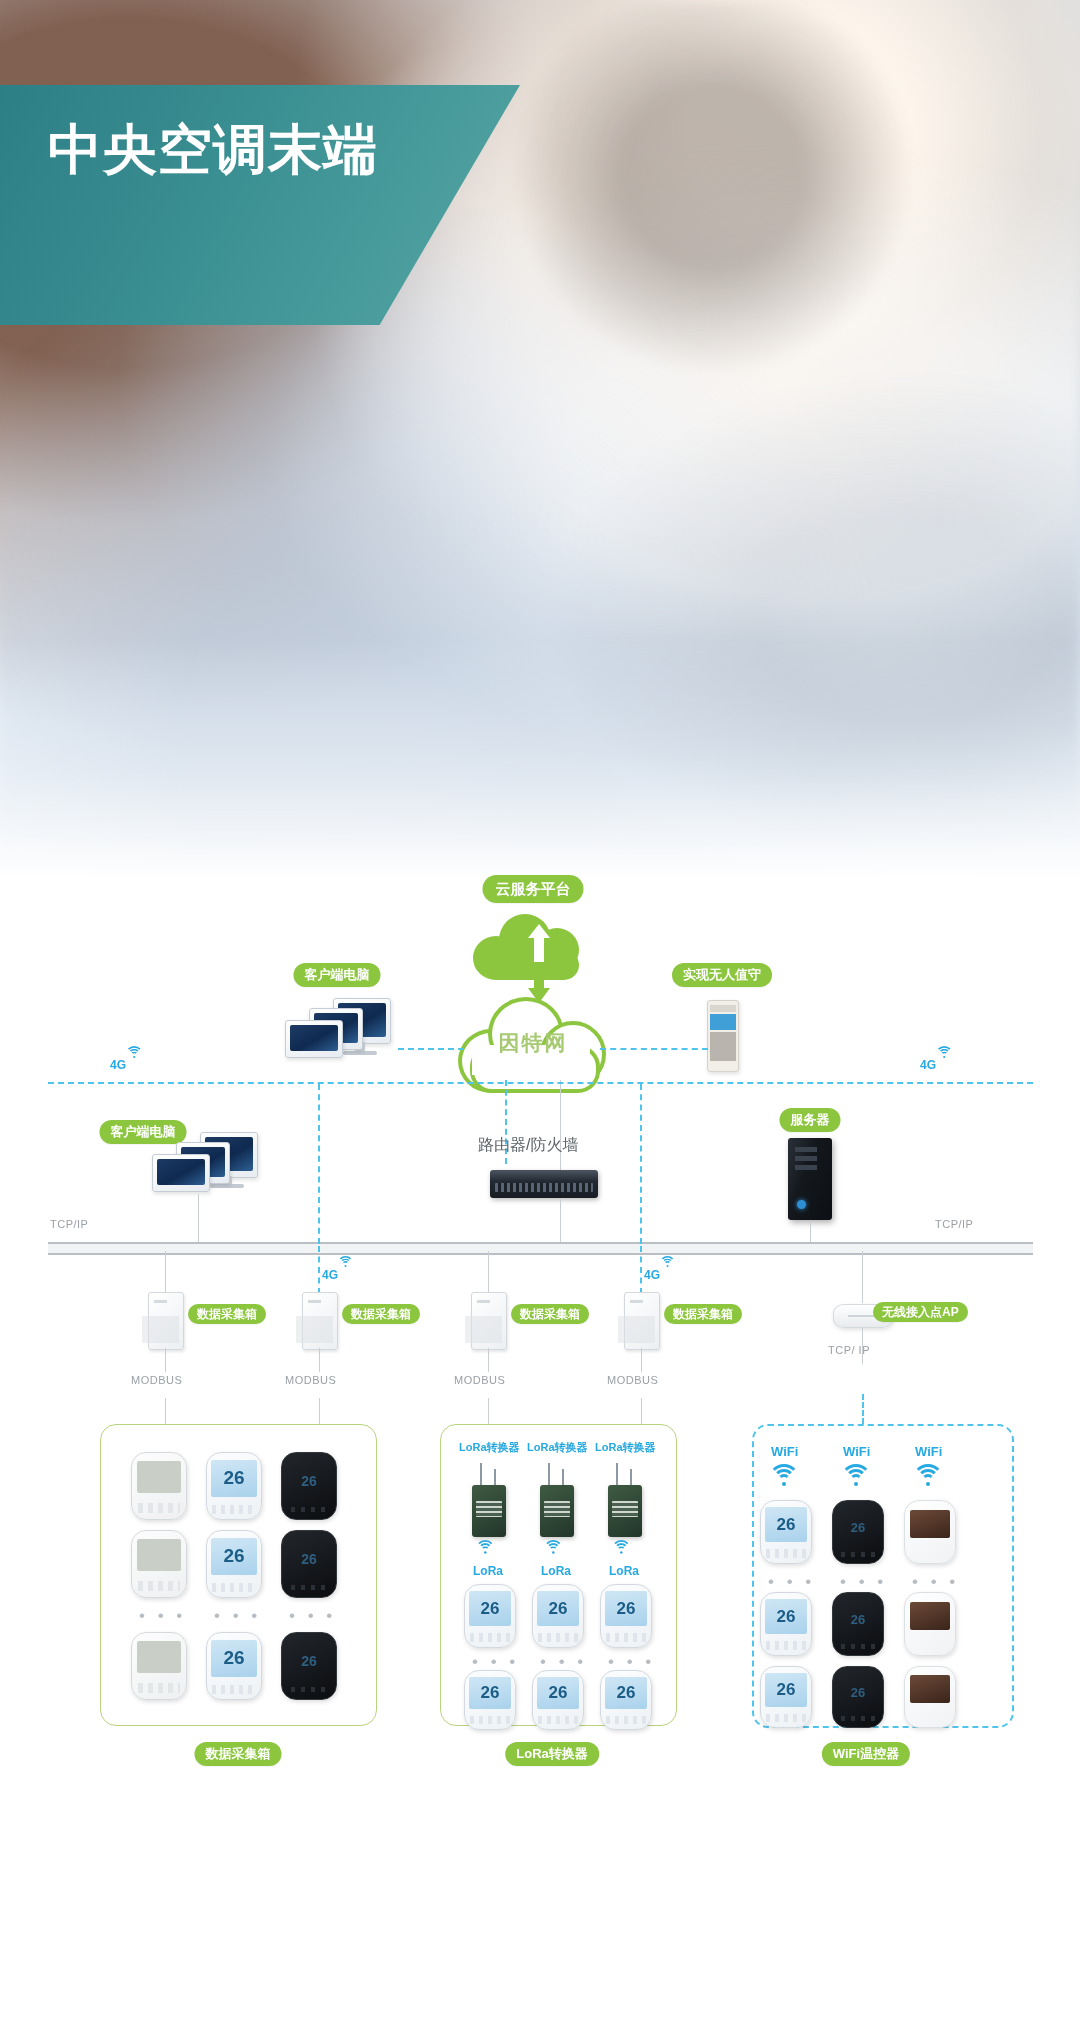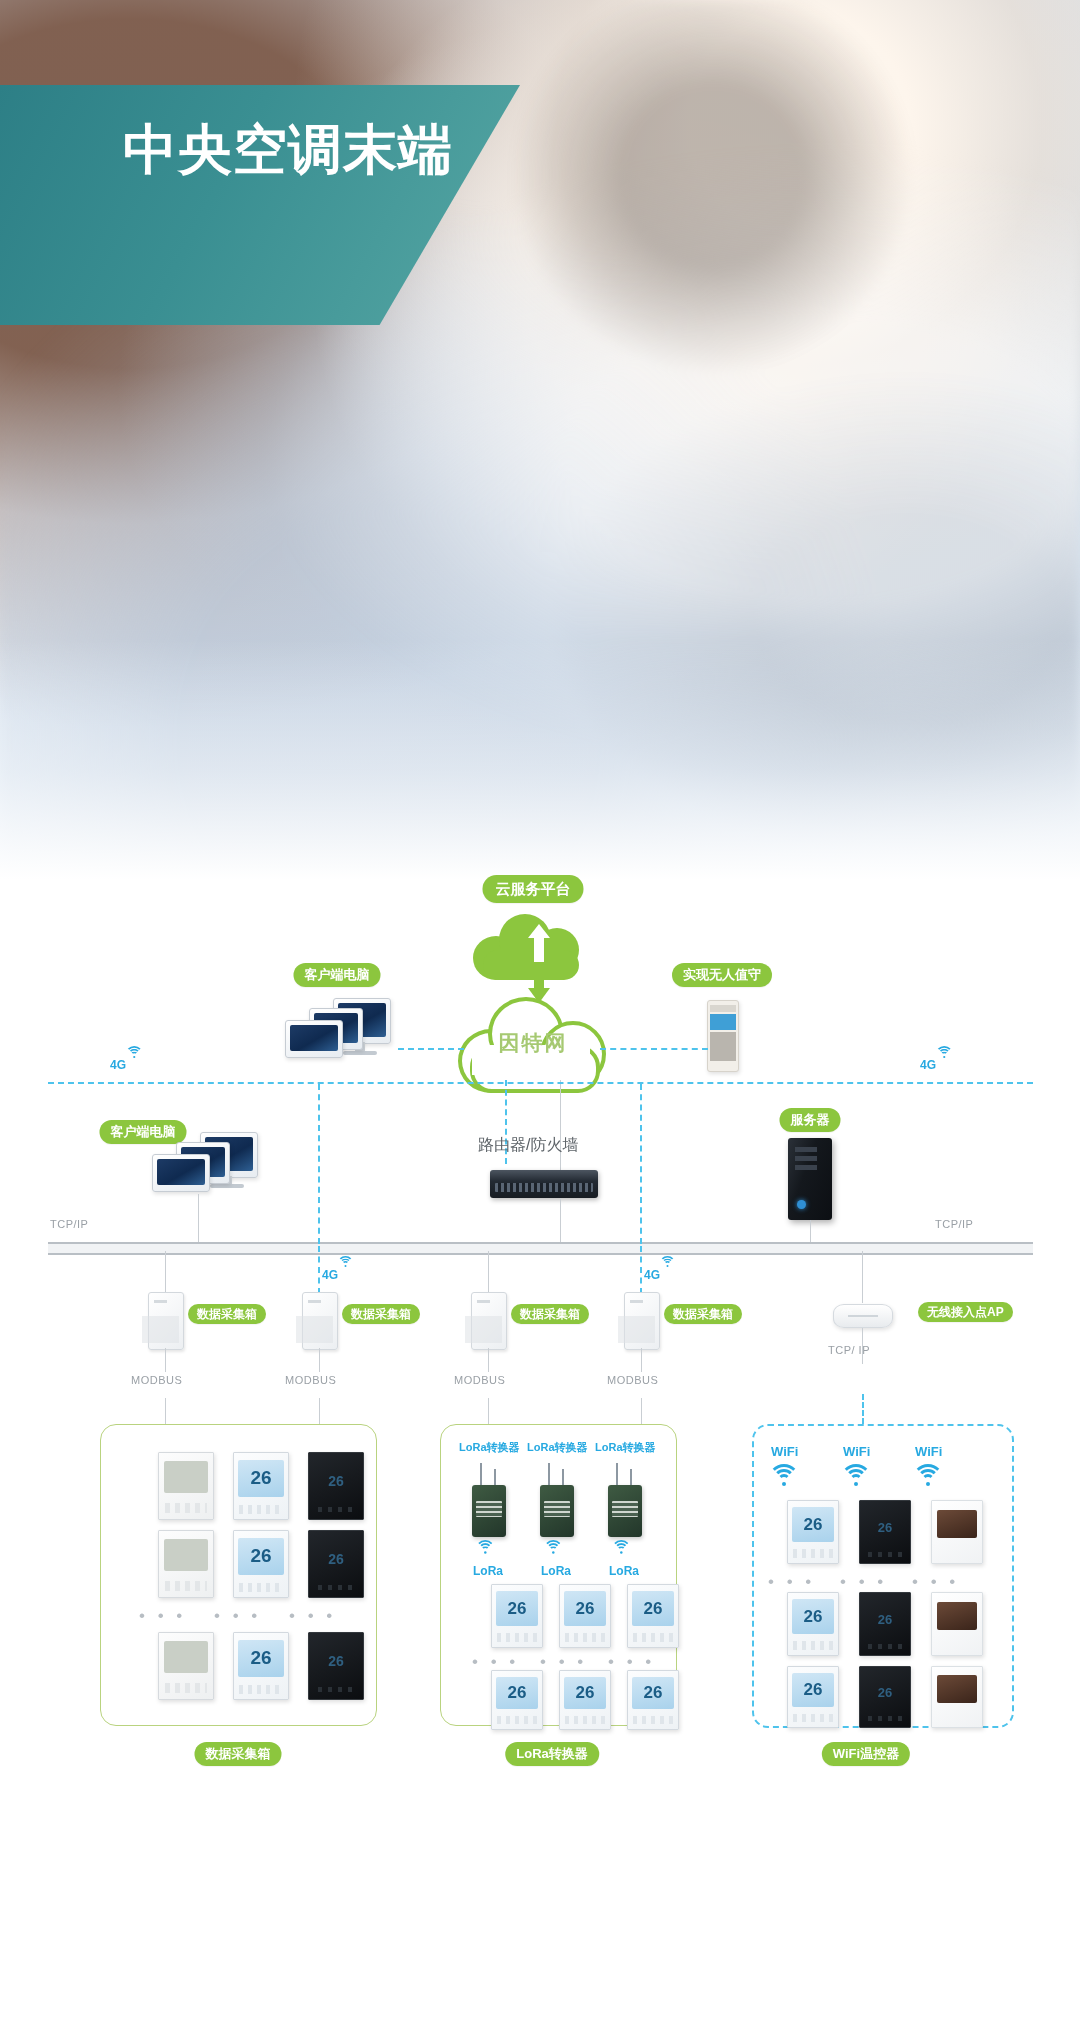--- a/index.html
+++ b/index.html
@@ -34,21 +34,21 @@
   }
   .hero-fade{position:absolute;left:0;bottom:0;width:1080px;height:240px;
     background:linear-gradient(180deg,rgba(255,255,255,0) 0%,rgba(246,249,252,.55) 55%,#ffffff 100%);}
 
   
   .banner{position:absolute;left:0;top:85px;width:520px;height:240px;
     background:linear-gradient(118deg,#2d7f86 0%,#3a8f92 42%,#56a7a4 100%);
     -webkit-clip-path:polygon(0 0,100% 0,73% 100%,0 100%);
     clip-path:polygon(0 0,100% 0,73% 100%,0 100%);}
   .banner-title{position:absolute;left:48px;top:115px;width:480px;
-    color:#ffffff;font-size:54px;line-height:1.28;font-weight:bold;letter-spacing:1px;text-align:center;}
+    color:#ffffff;font-size:54px;line-height:1.28;font-weight:bold;letter-spacing:1px;}
   .banner-title span{display:block;}
 
   .hero-para{position:absolute;left:88px;top:412px;width:680px;
     color:#101318;font-size:29px;line-height:1.62;letter-spacing:.6px;}
 
   
   .diagram{position:absolute;left:0;top:880px;width:1080px;height:1160px;background:#ffffff;}
 
   .pill{
     display:inline-block;background:#8cc63e;color:#ffffff;border-radius:999px;
@@ -102,21 +102,21 @@
     background:linear-gradient(135deg,#ffffff,#eceff2);border:1px solid #d3d8dd;
     box-shadow:1px 2px 3px rgba(0,0,0,.1);}
   .dcbox:after{content:"";position:absolute;left:5px;top:7px;width:13px;height:3px;background:#d5dade;
     box-shadow:0 28px 0 12px rgba(222,226,230,.55);}
   .ap{position:absolute;width:58px;height:22px;border-radius:11px/9px;
     background:linear-gradient(180deg,#ffffff,#e8ebee);border:1px solid #d5dadf;
     box-shadow:1px 2px 4px rgba(0,0,0,.12);}
   .ap:after{content:"";position:absolute;left:14px;top:10px;width:30px;height:2px;background:#cfd5da;}
 
   
-  .ts{position:absolute;border-radius:1px;box-shadow:1px 2px 4px rgba(0,0,0,.13);margin-left:27px;}
+  .ts{position:absolute;border-radius:15px;box-shadow:1px 2px 4px rgba(0,0,0,.13);}
   .ts.grey{background:linear-gradient(150deg,#fdfdfd,#eef0f1);border:1px solid #d6dade;}
   .ts.grey .lcd{position:absolute;left:10%;top:12%;width:80%;height:48%;background:#c9cfc6;border-radius:2px;}
   .ts.grey .keys{position:absolute;left:12%;bottom:9%;width:76%;height:16%;
     background:repeating-linear-gradient(90deg,#e3e6e8 0 5px,transparent 5px 10px);}
   .ts.blue{background:linear-gradient(150deg,#fcfdfe,#eef2f5);border:1px solid #d3d9df;}
   .ts.blue .lcd{position:absolute;left:8%;top:10%;width:84%;height:56%;
     background:linear-gradient(170deg,#cfe6f5,#a9d2ec);border-radius:2px;
     color:#1b5d86;font-weight:bold;display:flex;align-items:center;justify-content:center;}
   .ts.blue .keys{position:absolute;left:10%;bottom:8%;width:80%;height:14%;
     background:repeating-linear-gradient(90deg,#dfe5ea 0 4px,transparent 4px 9px);}
@@ -329,21 +329,21 @@
     <div class="tiny" style="left:454px;top:494px;">MODBUS</div>
 
     <div class="dcbox" style="left:624px;top:412px;"></div>
     <div class="abs" style="left:664px;top:424px;">
       <span class="pill xs">数据采集箱</span>
     </div>
     <div class="vline" style="left:641px;top:468px;height:24px;"></div>
     <div class="tiny" style="left:607px;top:494px;">MODBUS</div>
 
     <div class="ap" style="left:833px;top:424px;"></div>
-    <div class="abs" style="left:918px;top:422px;">
+    <div class="abs" style="left:873px;top:422px;">
       <span class="pill xs">无线接入点AP</span>
     </div>
     <div class="vline" style="left:862px;top:448px;height:36px;"></div>
     <div class="tiny" style="left:828px;top:464px;">TCP/ IP</div>
 
     <div class="vline" style="left:165px;top:518px;height:26px;"></div>
     <div class="vline" style="left:319px;top:518px;height:26px;"></div>
     <div class="vline" style="left:488px;top:518px;height:26px;"></div>
     <div class="vline" style="left:641px;top:518px;height:26px;"></div>
     <div class="dash-v" style="left:862px;top:514px;height:30px;"></div>

